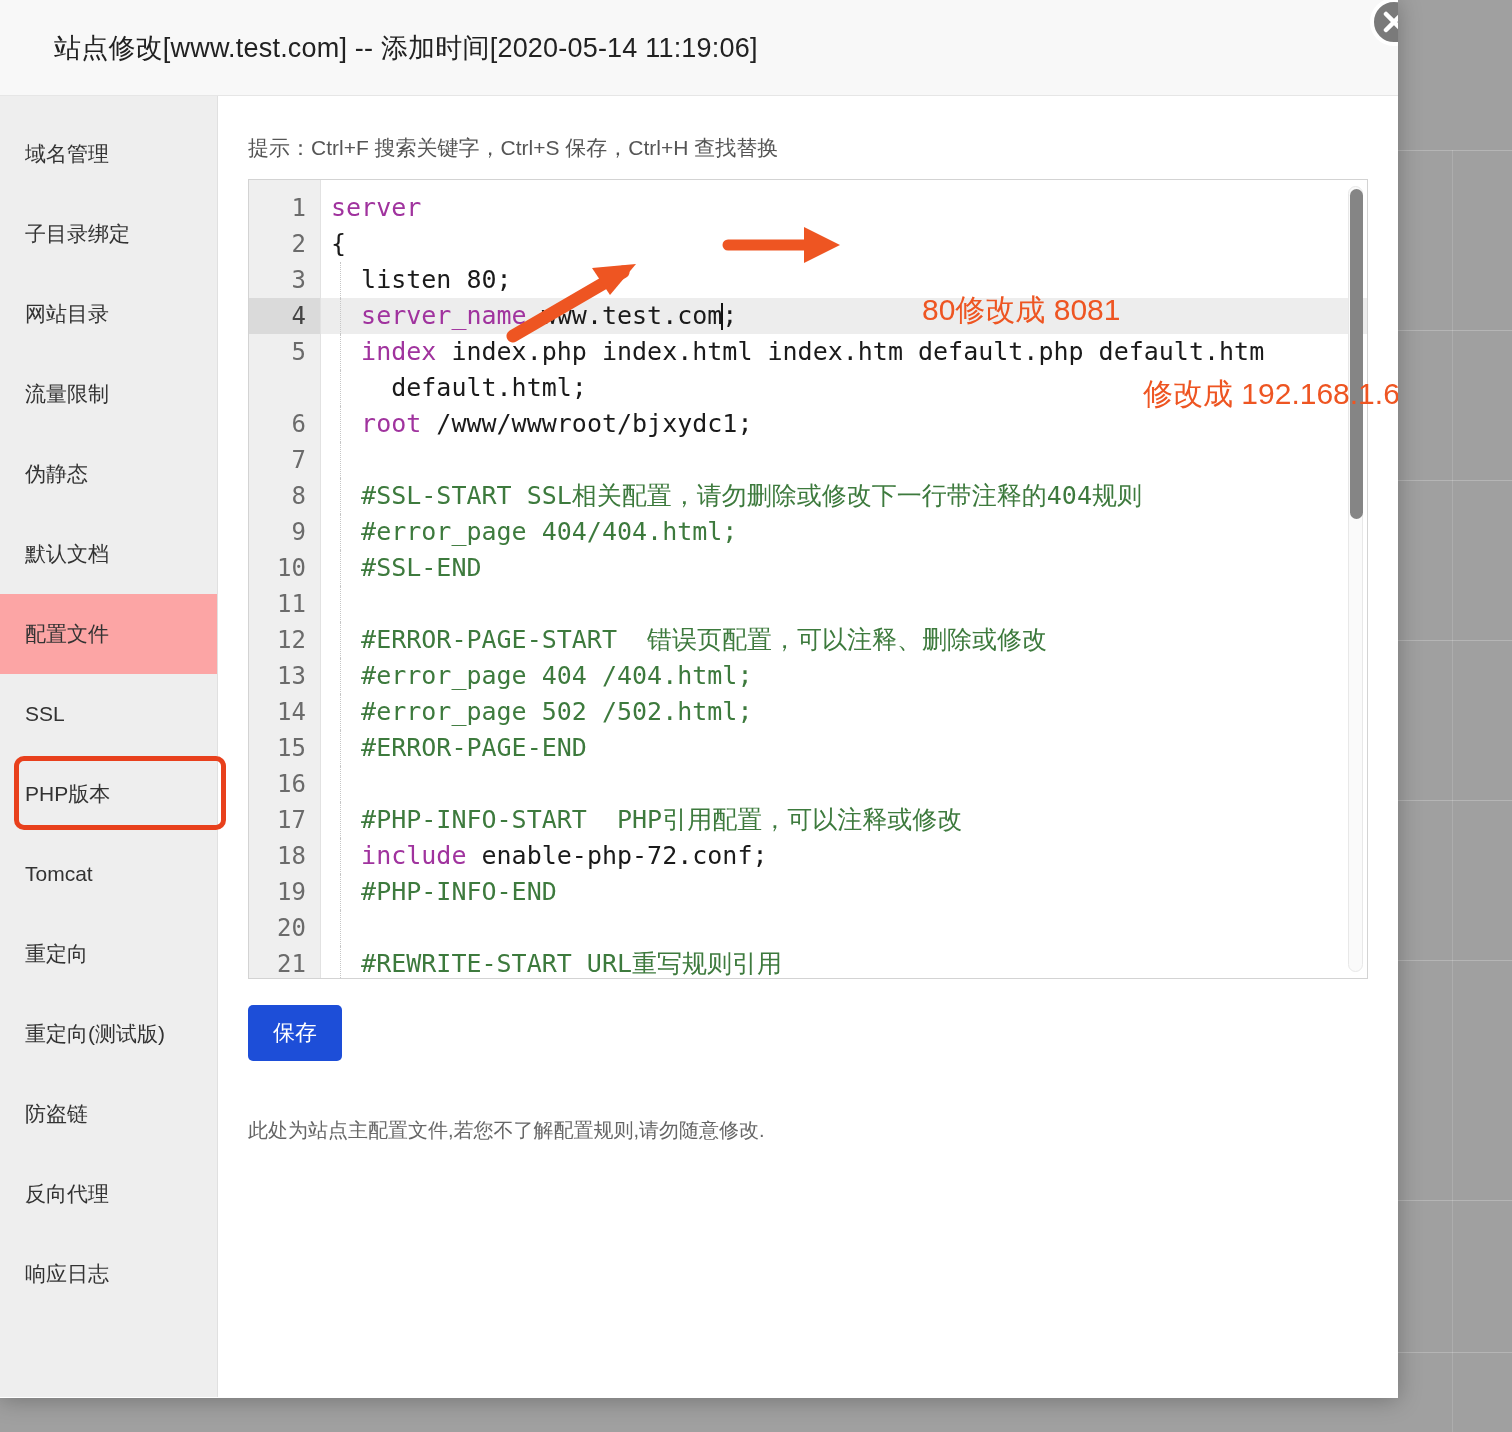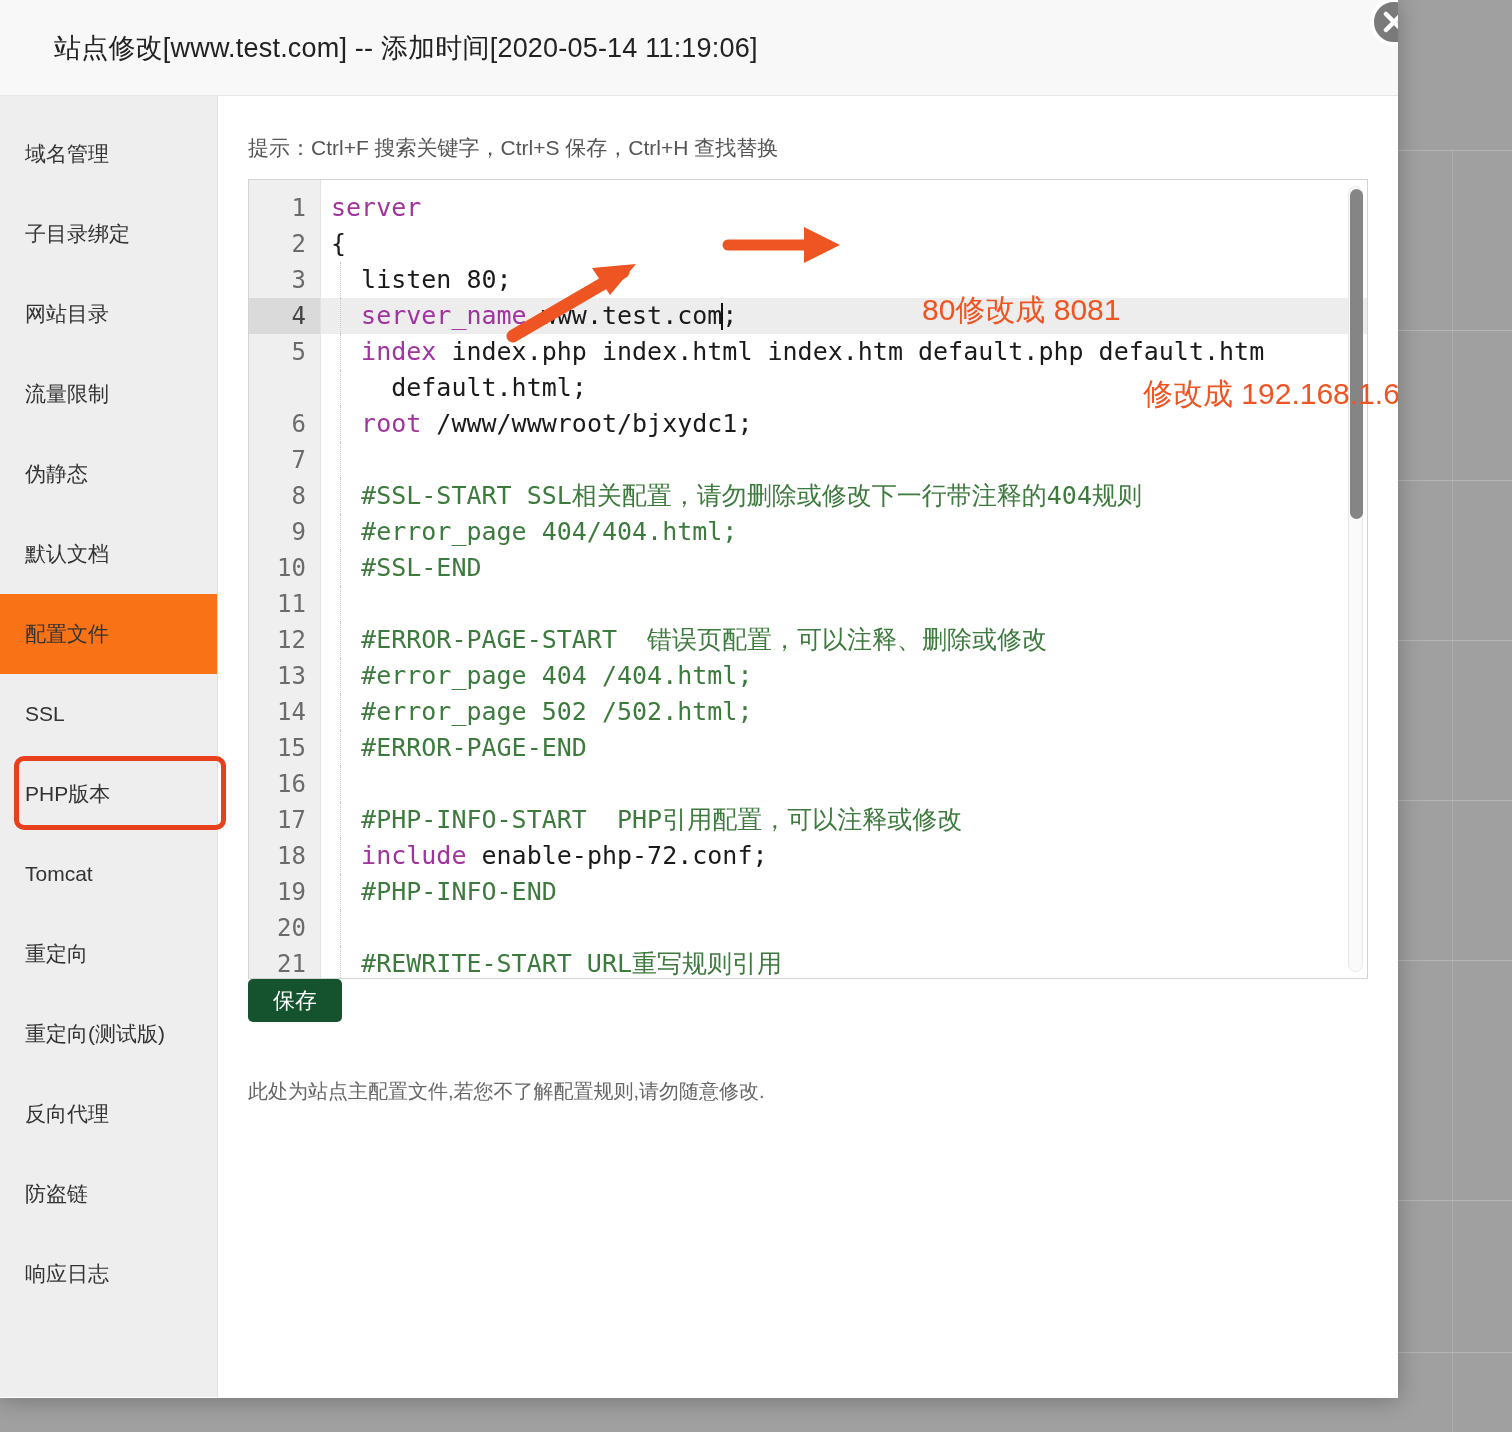--- a/index.html
+++ b/index.html
@@ -94,21 +94,21 @@
     display: flex;
     align-items: center;
     padding-left: 25px;
     font-size: 21px;
     color: #333333;
     cursor: pointer;
     position: relative;
     white-space: nowrap;
   }
   .sidebar-item.highlighted {
-    background: #f97316;
+    background: #fca5a5;
     font-family: Liberation Mono, monospace;
   }
   #sidebar-highlight-box {
     position: absolute;
     left: 14px;
     top: 660px;
     width: 212px;
     height: 74px;
     border: 5px solid #e8401c;
     border-radius: 10px;
@@ -230,23 +230,24 @@
     color: #ee5522;
     font-size: 30px;
     font-weight: 400;
     white-space: nowrap;
   }
   #annot-port-text { left: 704px; top: 194px; }
   #annot-ip-text   { left: 925px; top: 278px; }
 
   
   #save-button {
+    margin-top: 26px;
     width: 94px;
-    height: 43px;
-    background: #14532d;
+    height: 56px;
+    background: #1d4ed8;
     color: #ffffff;
     font-size: 22px;
     border: none;
     border-radius: 5px;
     cursor: pointer;
     font-family: "Liberation Sans", sans-serif;
   }
   #footer-note {
     margin-top: 56px;
     font-size: 20px;
@@ -311,24 +312,24 @@
           <div class="sidebar-item">
             <span>Tomcat</span>
           </div>
           <div class="sidebar-item">
             <span>重定向</span>
           </div>
           <div class="sidebar-item">
             <span>重定向(测试版)</span>
           </div>
           <div class="sidebar-item">
+            <span>防盗链</span>
+          </div>
+          <div class="sidebar-item">
             <span>反向代理</span>
-          </div>
-          <div class="sidebar-item">
-            <span>防盗链</span>
           </div>
           <div class="sidebar-item">
             <span>响应日志</span>
           </div>
         </div>
       <div id="sidebar-highlight-box"></div>
     </nav>
 
     <main id="main">
 

